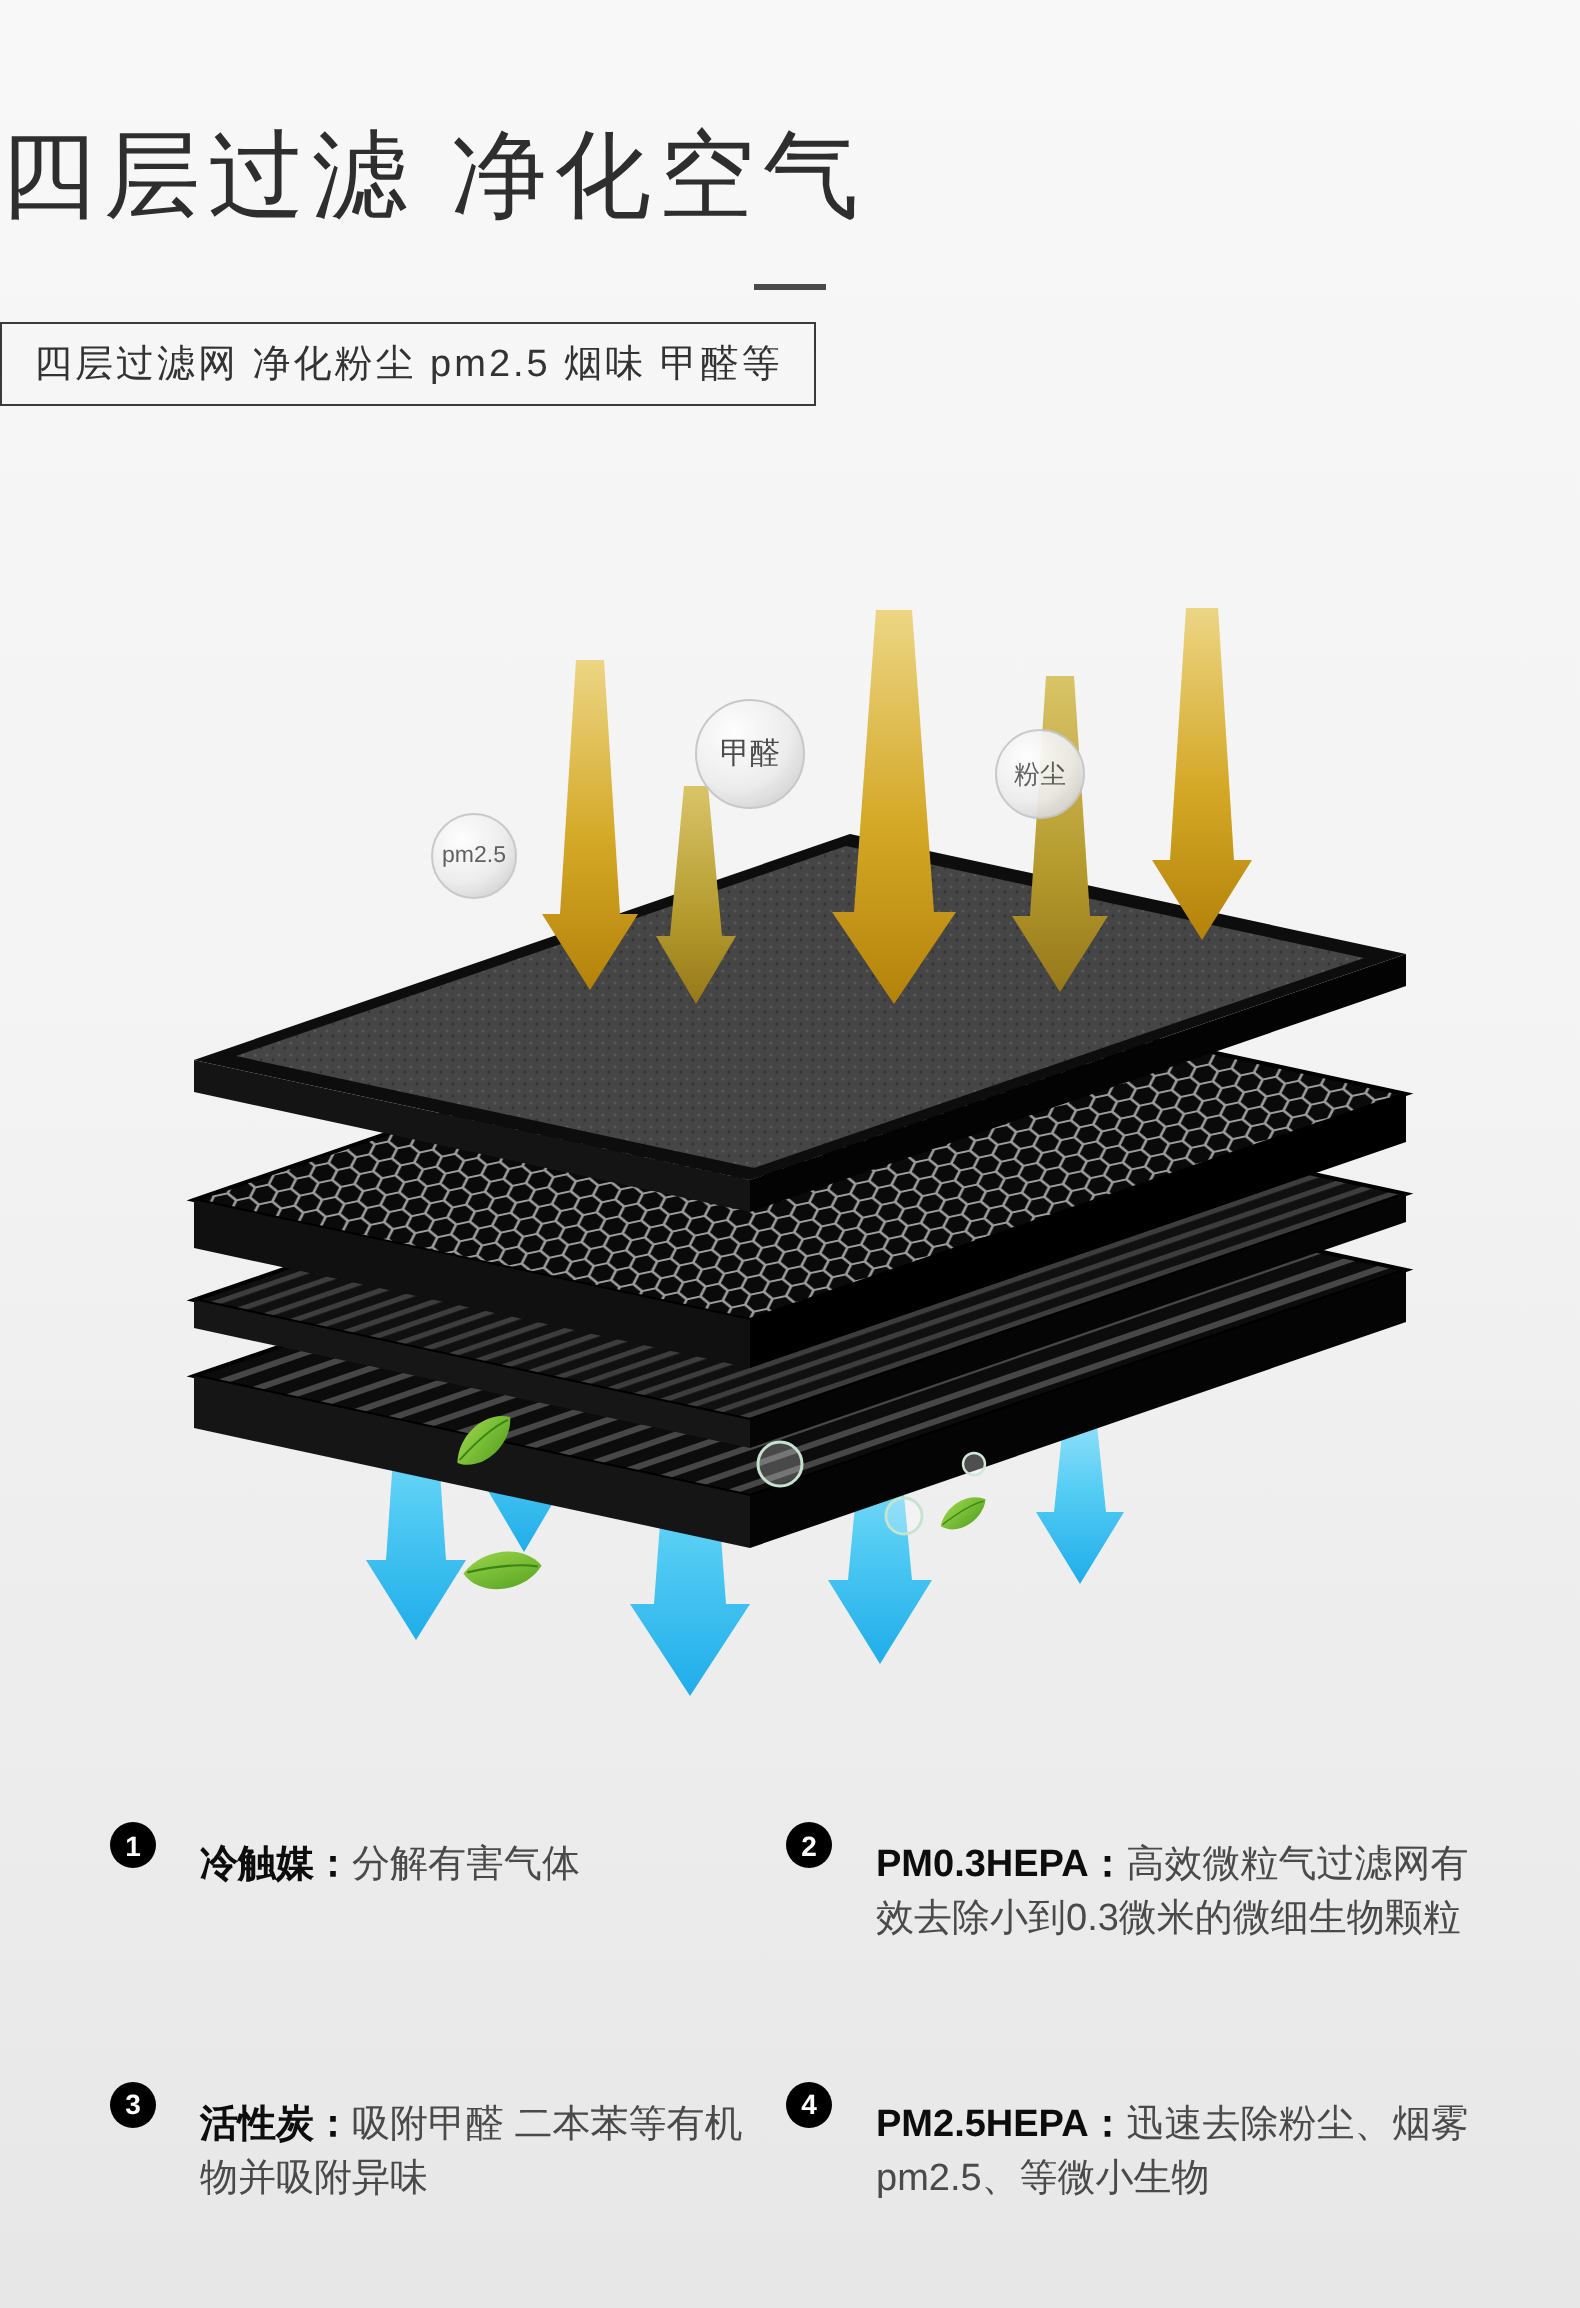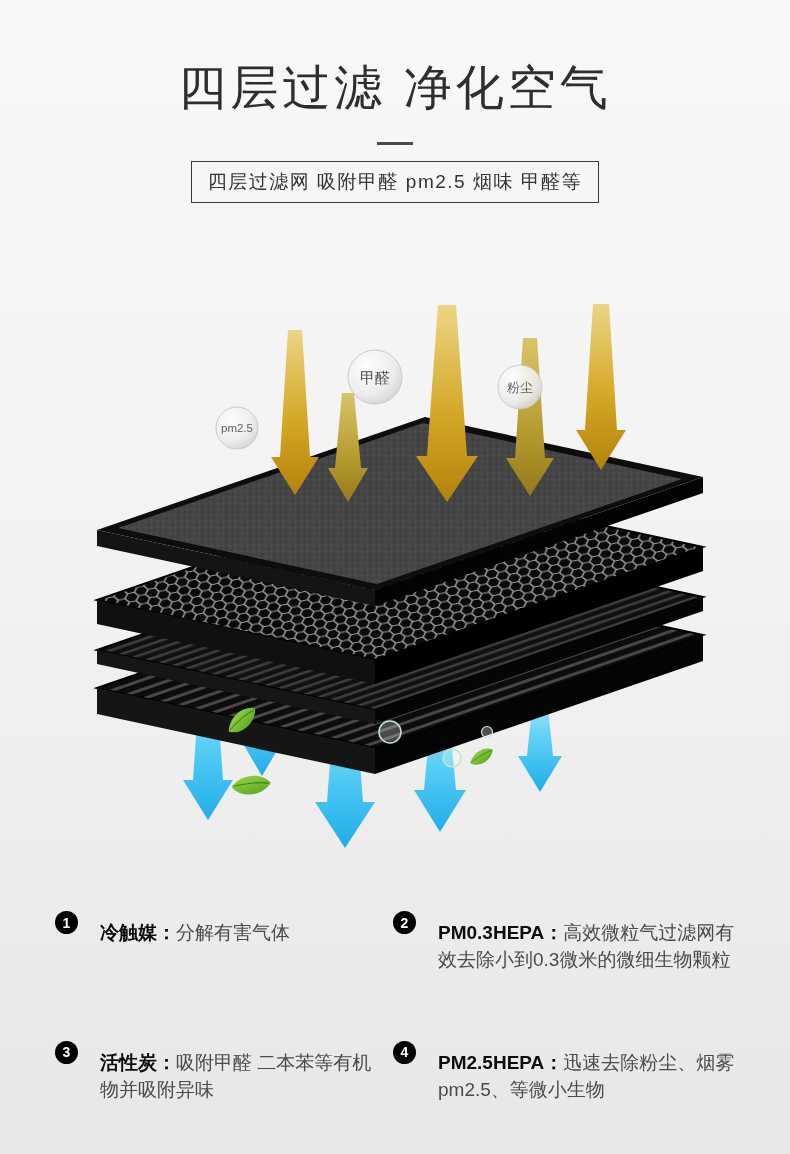--- a/index.html
+++ b/index.html
@@ -1,21 +1,21 @@
 <!DOCTYPE html>
 <html><head>
 <meta charset="utf-8">
 <style>
   html,body { margin:0; padding:0; }
   .page {
     position:relative; width:790px; height:1154px; overflow:hidden;
     background: linear-gradient(180deg,#f8f8f8 0%,#f3f3f3 45%,#e7e7e7 100%);
     font-family:"Liberation Sans", sans-serif;
   }
-  .header { position:absolute; top:56px; left:0; right:0; text-align:center; }
+  .header { position:absolute; top:56px; left:0; right:0; }
   .title { font-size:48px; color:#2e2e2e; letter-spacing:4px; font-weight:400; margin:0; }
   .divider { width:36px; height:3px; background:#4a4a4a; margin:22px auto 16px; }
   .subtitle-box {
     display:inline-block; border:1px solid #3a3a3a; padding:7px 16px;
     font-size:19px; color:#333; letter-spacing:1.5px;
   }
   .illustration { position:absolute; top:280px; left:0; width:790px; height:600px; }
   .features {
     position:absolute; left:55px; right:28px; top:908px;
     display:grid; grid-template-columns:338px 1fr; row-gap:52px;
@@ -31,21 +31,21 @@
   svg text { font-family:"Liberation Sans", sans-serif; }
 </style>
 </head>
 <body>
 
 <div class="page">
 
   <div class="header">
     <h1 class="title">四层过滤 净化空气</h1>
     <div class="divider"></div>
-    <div class="subtitle-box">四层过滤网 吸附甲醛 pm2.5 烟味 甲醛等</div>
+    <div class="subtitle-box">四层过滤网 净化粉尘 pm2.5 烟味 甲醛等</div>
   </div>
 
   <div class="illustration">
     <svg width="790" height="600" viewBox="0 0 790 600">
       <defs>
         <linearGradient id="goldGrad" x1="0" y1="0" x2="0" y2="1">
           <stop offset="0%" stop-color="#ecd584"></stop>
           <stop offset="55%" stop-color="#d4a826"></stop>
           <stop offset="100%" stop-color="#b4820a"></stop>
         </linearGradient>

